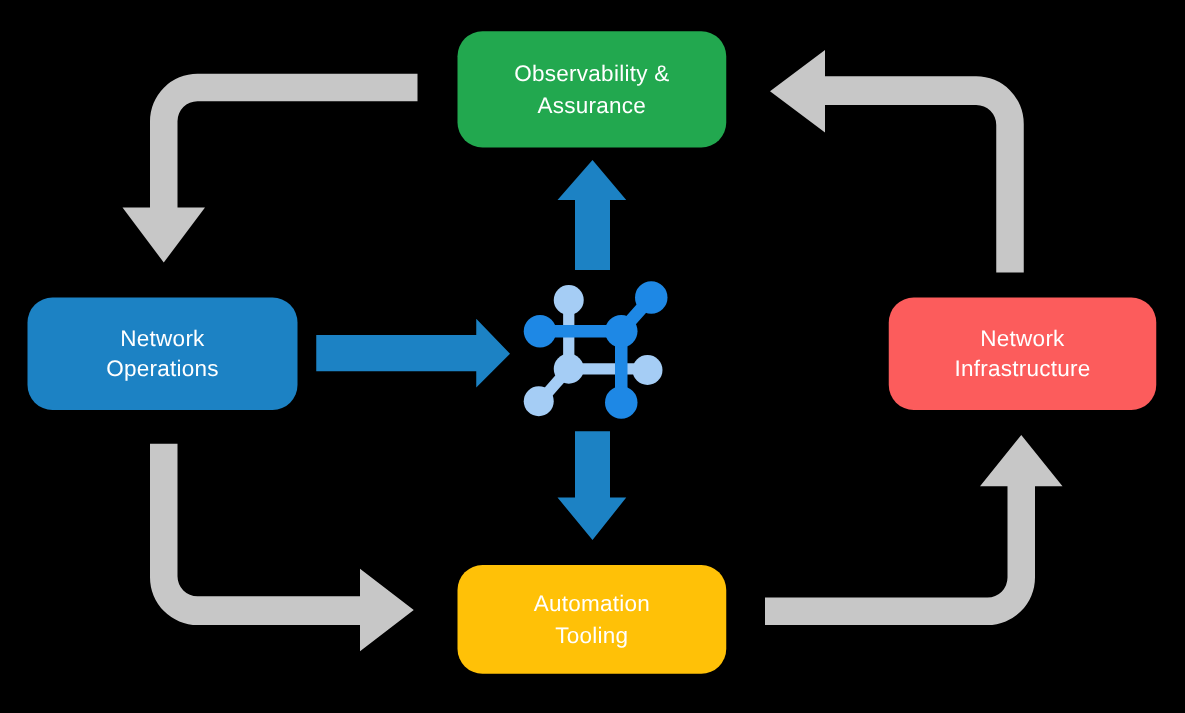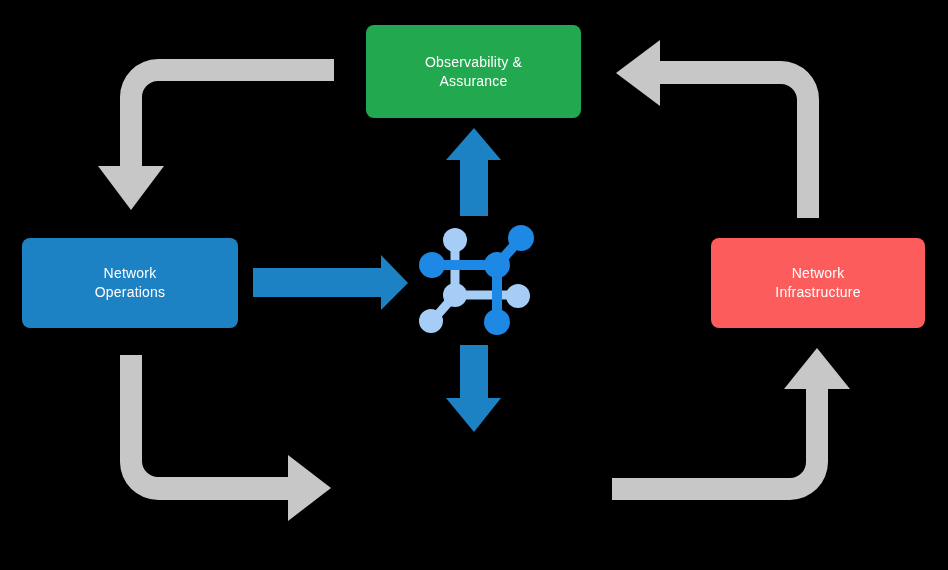--- a/index.html
+++ b/index.html
@@ -18,27 +18,27 @@
   #diagram-svg {
     position: absolute;
     left: 0;
     top: 0;
     width: 948px;
     height: 570px;
     display: block;
   }
   .node-box {
     position: absolute;
-    border-radius: 8px;
+    border-radius: 20px;
     display: flex;
     align-items: center;
     justify-content: center;
     text-align: center;
     color: #ffffff;
-    font-size: 14px;
+    font-size: 18px;
     line-height: 1.35;
     font-family: "Liberation Sans", sans-serif;
     letter-spacing: 0.2px;
     box-sizing: border-box;
     padding: 4px 10px;
     white-space: pre-line;
   }
   #box-observability {
     left: 366px;
     top: 25px;
@@ -174,14 +174,16 @@
 
   <div class="node-box" id="box-observability" style="background:#22A84F;">Observability &amp;
 Assurance</div>
 
   <div class="node-box" id="box-network-operations" style="background:#1C82C4;">Network
 Operations</div>
 
   <div class="node-box" id="box-network-infrastructure" style="background:#FC5C5C;">Network
 Infrastructure</div>
 
+  <div class="node-box" id="box-automation-tooling" style="background:#FFC107;">Automation
+Tooling</div>
 
 </div>
 
 </body></html>

